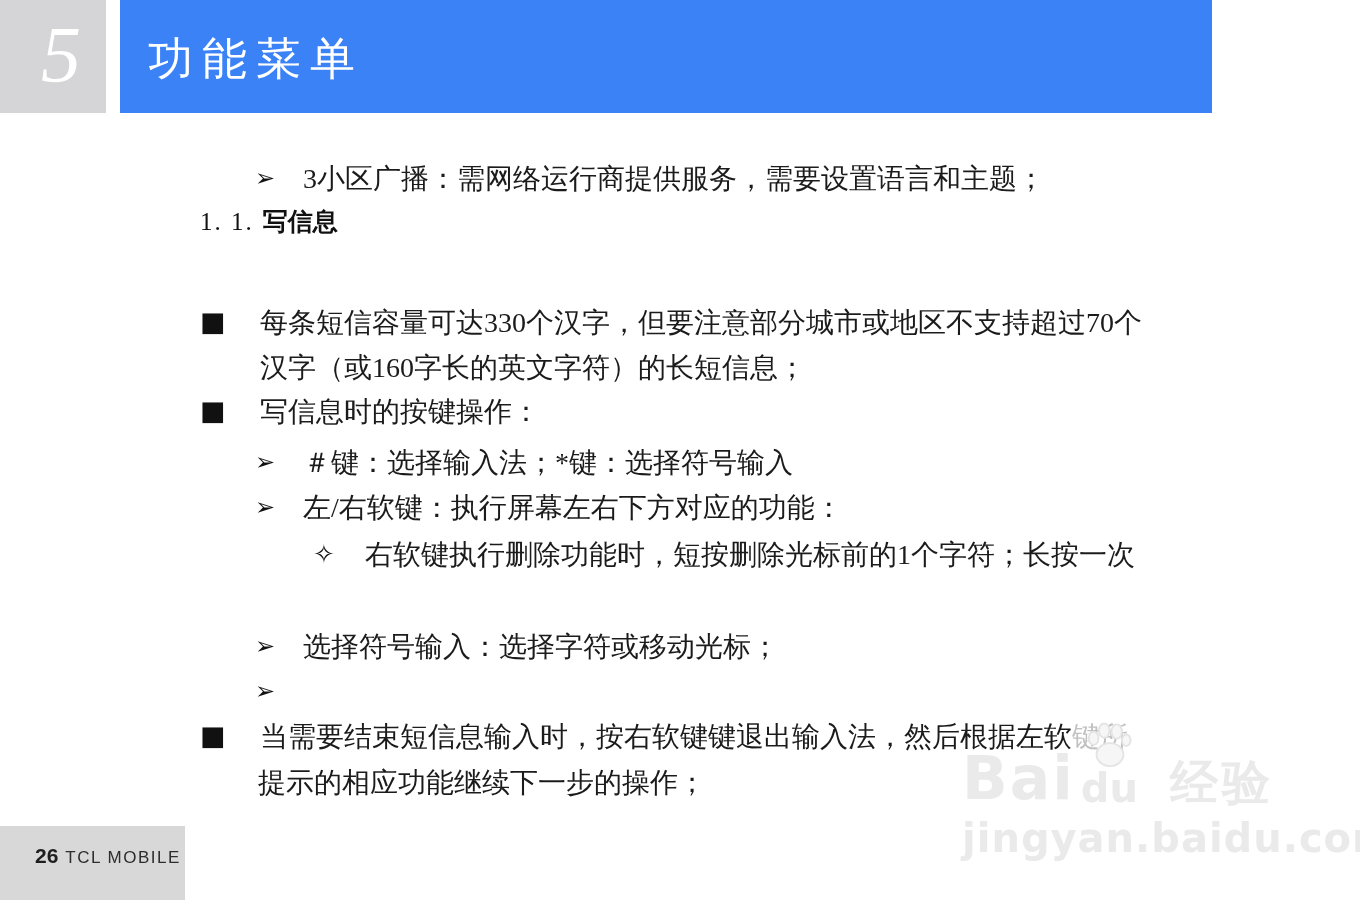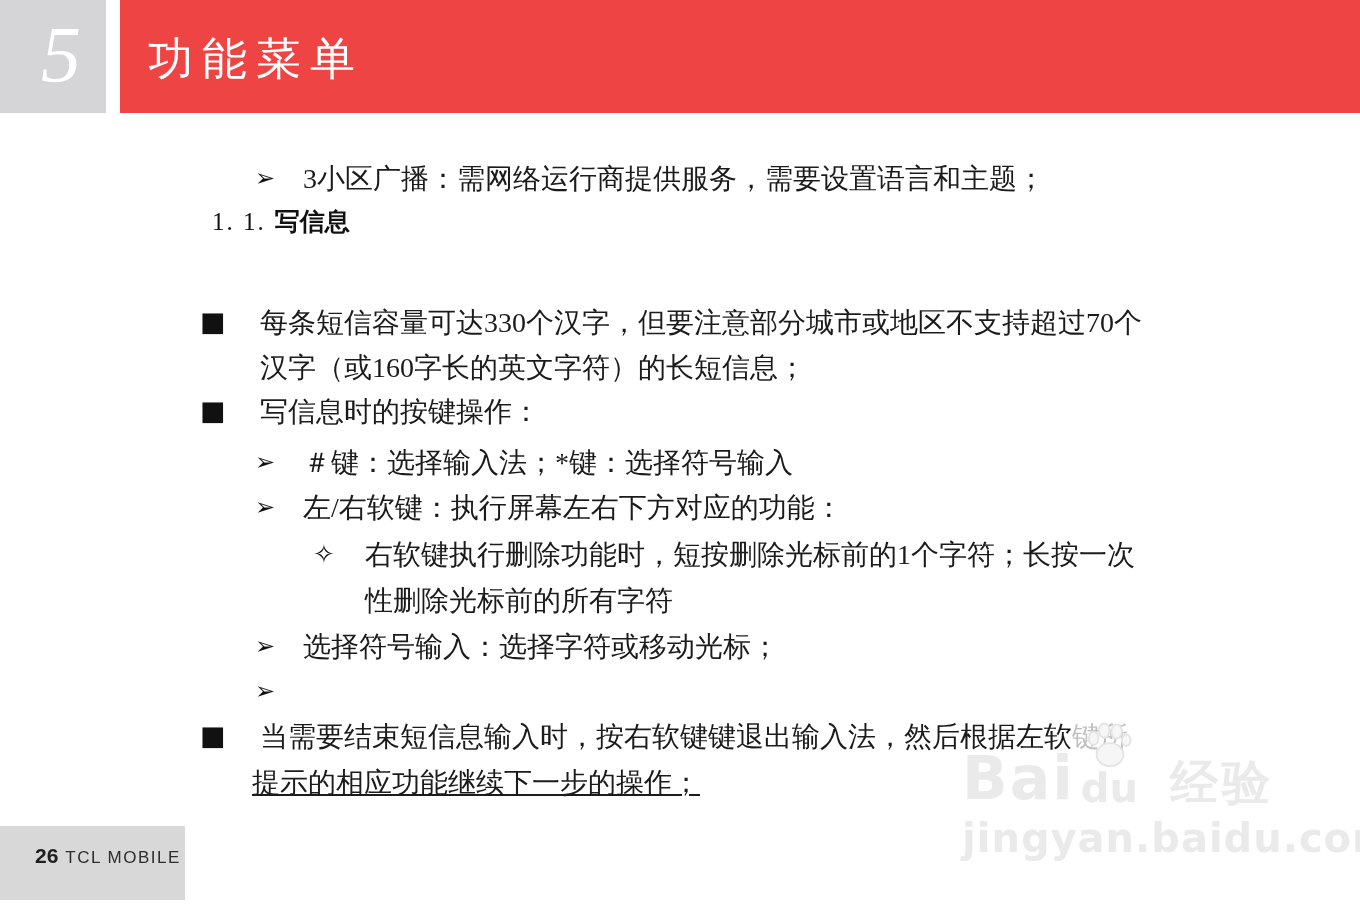--- a/index.html
+++ b/index.html
@@ -15,22 +15,22 @@
     position:absolute; left:0; top:0; width:106px; height:113px;
     background:#d5d5d7;
   }
   .chapter-num {
     display:block; width:100%; height:113px; line-height:110px;
     text-align:center; padding-left:16px;
     color:#ffffff; font-family:"Liberation Serif",serif;
     font-style:italic; font-size:80px; font-weight:400;
   }
   .banner {
-    position:absolute; left:120px; top:0; width:1240px; height:113px;
-    background:#ef4444;
+    position:absolute; left:120px; top:0; width:1092px; height:113px;
+    background:#3b82f6;
   }
   .banner-title {
     display:block; line-height:118px; padding-left:28px;
     color:#ffffff; font-family:"Liberation Sans","DejaVu Sans",sans-serif;
     font-weight:300; font-size:45px; letter-spacing:9px;
   }
 
   
   .bline {
     position:absolute; display:flex; align-items:flex-start;
@@ -40,21 +40,21 @@
   .b-arrow   { width:48px; font-size:24px; line-height:33px; }
   .b-square  { width:60px; font-size:27px; line-height:31px; }
   .b-diamond { width:52px; font-size:26px; line-height:33px; }
   .btext { flex:0 0 auto; }
   .faded { color:#c0c0c0; }
 
   .heading {
     position:absolute; left:200px; top:207px; white-space:nowrap;
     font-size:25px; color:#111; line-height:30px;
   }
-  .heading .prefix { margin-right:9px; letter-spacing:2px;margin-left:12px; }
+  .heading .prefix { margin-right:9px; letter-spacing:2px; }
   .heading .htitle { font-weight:bold; }
 
   
   .footer-box {
     position:absolute; left:0; top:826px; width:185px; height:74px;
     background:#d8d8d8;
   }
   .footer-inner {
     padding:18px 0 0 35px; white-space:nowrap;
     font-family:"Liberation Sans","DejaVu Sans",sans-serif;
@@ -120,40 +120,37 @@
   <div class="bline" style="left:255px; top:491px;">
     <span class="bullet b-arrow">➢</span>
     <span class="btext">左/右软键：执行屏幕左右下方对应的功能：</span>
   </div>
 
   <div class="bline" style="left:313px; top:538px;">
     <span class="bullet b-diamond">✧</span>
     <span class="btext">右软键执行删除功能时，短按删除光标前的1个字符；长按一次</span>
   </div>
 
-  <div class="bline" style="left:365px; top:584px;">
-    <span class="btext">性删除光标前的所有字符</span>
-  </div>
 
   <div class="bline" style="left:255px; top:630px;">
     <span class="bullet b-arrow">➢</span>
     <span class="btext">选择符号输入：选择字符或移动光标；</span>
   </div>
 
   <div class="bline" style="left:255px; top:675px;">
     <span class="bullet b-arrow">➢</span>
   </div>
 
   <div class="bline" style="left:200px; top:720px;">
     <span class="bullet b-square">■</span>
     <span class="btext">当需要结束短信息输入时，按右软键键退出输入法，然后根据左软</span>
       <span class="btext faded">键所</span>
   </div>
 
-  <div class="bline" style="left:252px; top:766px;text-decoration:underline;">
+  <div class="bline" style="left:258px; top:766px;">
     <span class="btext">提示的相应功能继续下一步的操作；</span>
   </div>
 
   <div class="watermark">
     <div class="wm-row1">
       <span class="wm-bai">Bai</span>
       <span class="wm-mid">
         <svg class="paw-svg" width="48" height="46" viewBox="0 0 50 48">
           <ellipse cx="9" cy="17" rx="5" ry="7" fill="#f6f6f6" stroke="#e4e4e4" stroke-width="2"></ellipse>
           <ellipse cx="20" cy="9" rx="5.5" ry="7.5" fill="#f6f6f6" stroke="#e4e4e4" stroke-width="2"></ellipse>

